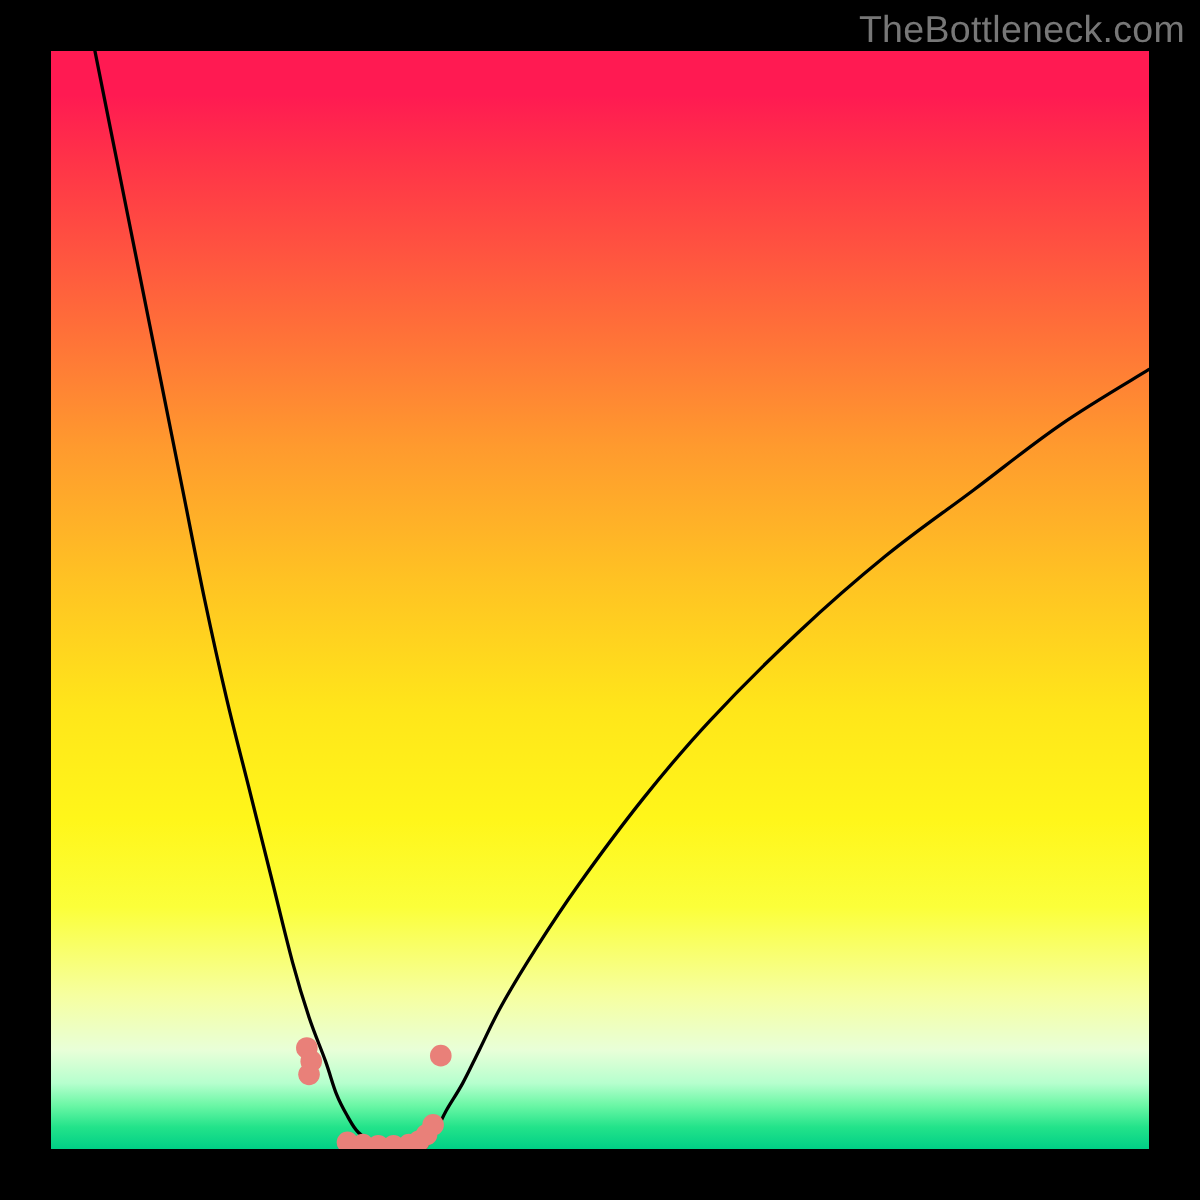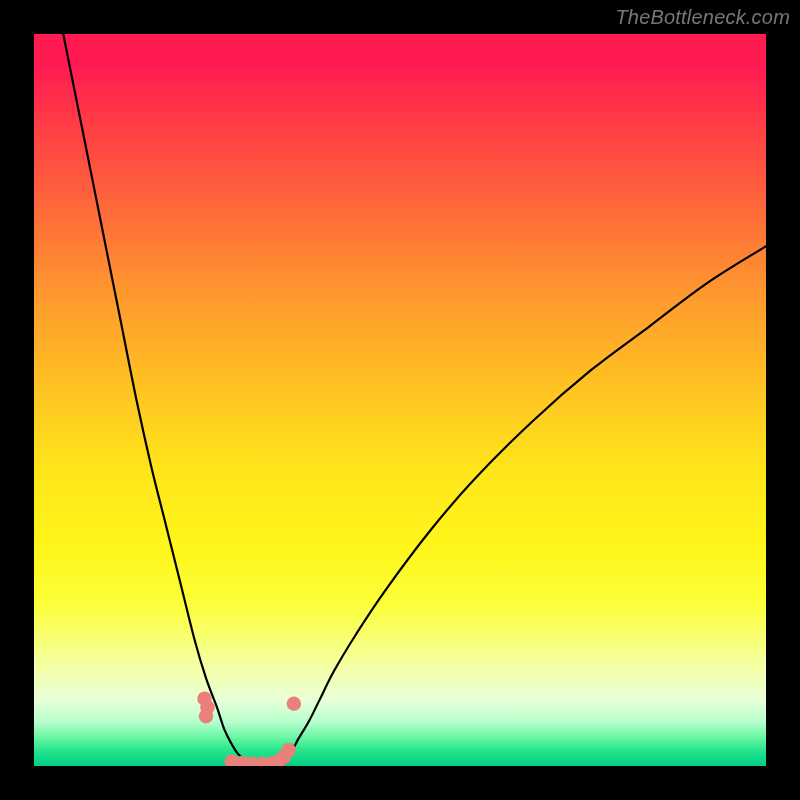--- a/index.html
+++ b/index.html
@@ -47,24 +47,23 @@
       #6cf7a6 96%,
       #23e38a 98%,
       #00cf86 100%
     );
   }
   .watermark {
     position: absolute;
     top: 6px;
     right: 10px;
     color: #777;
-    font-size: 20px;
+    font-size: 25px;
     letter-spacing: 0.2px;
     user-select: none;
-    font-style: italic;
   }
   svg.curves {
     position: absolute;
     inset: 0;
     width: 100%;
     height: 100%;
   }
 </style>
 </head>
 <body>

